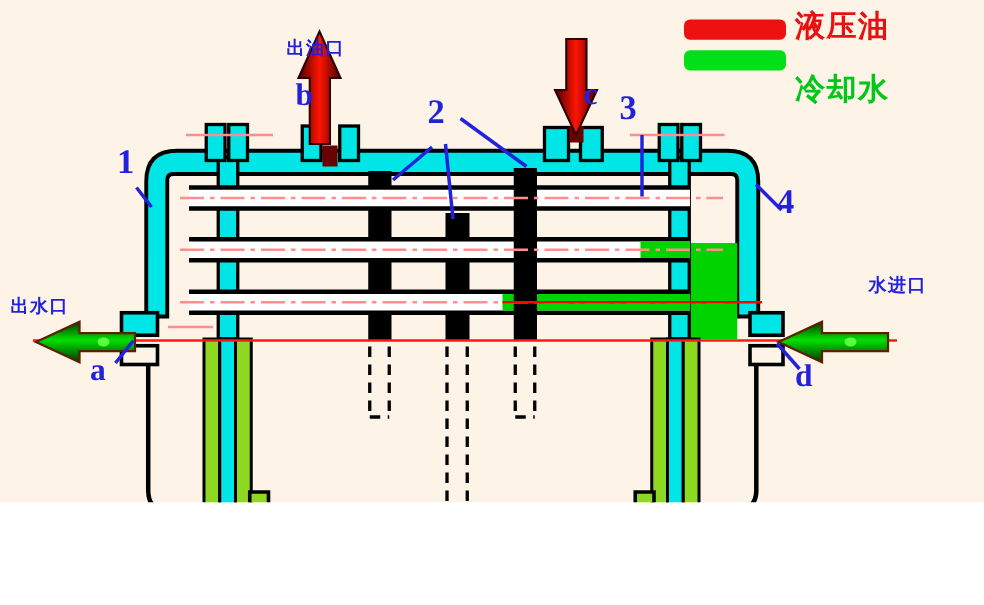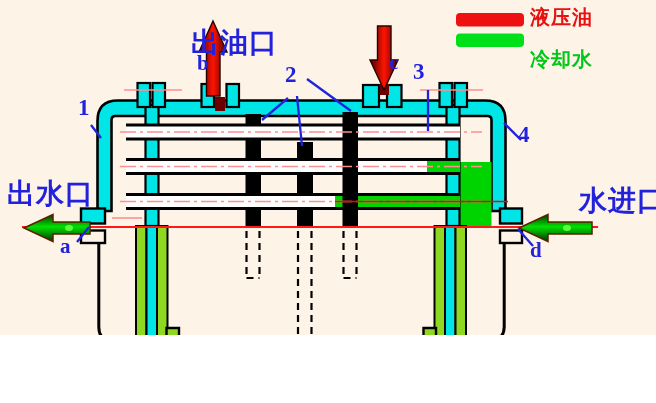--- a/index.html
+++ b/index.html
@@ -1,21 +1,21 @@
 <!DOCTYPE html>
 <html><head>
 <meta charset="utf-8">
 <style>
   html,body{margin:0;padding:0;}
   body{font-family:"DejaVu Sans",sans-serif;}
   #stage{position:relative;width:656px;height:335px;background:#fdf3e6;overflow:hidden;}
   #stage svg{position:absolute;left:0;top:0;}
   .lbl{position:absolute;font-weight:bold;color:#2222dd;white-space:nowrap;
        font-family:"DejaVu Sans","Liberation Sans",sans-serif;}
-  .cn{font-size:28px;letter-spacing:1px;font-family:Liberation Serif, serif;}
+  .cn{font-size:12px;letter-spacing:1px;font-family:Liberation Serif, serif;}
   .letter{font-family:"Liberation Serif","DejaVu Serif",serif;font-size:21px;}
   .num{font-family:"Liberation Serif","DejaVu Serif",serif;font-size:23px;}
   .legend-text{font-size:20px;letter-spacing:1px;}
   #legend-oil-text{color:#e81111;}
   #legend-water-text{color:#00c818;margin-top:18px;}
   #watermark{position:absolute;left:505px;top:368px;width:140px;height:30px;
      background:linear-gradient(90deg,#f2c9d2 0 18%,#e8aebc 18% 30%,#f4d4da 30% 52%,#d898ab 52% 68%,#cc7f96 68% 84%,#f0c5cf 84%);
      filter:blur(3px);opacity:.75;border-radius:6px;}
 </style>
 </head>
@@ -149,21 +149,21 @@
     </g>
 
     <rect x="456" y="13" width="68" height="13.5" rx="4" fill="#ee1111"></rect>
     <rect x="456" y="33.5" width="68" height="13.5" rx="4" fill="#00e018"></rect>
   </svg>
 
   <div class="lbl legend-text" id="legend-oil-text" style="left:530px;top:4px;">液压油</div>
   <div class="lbl legend-text" id="legend-water-text" style="left:530px;top:28px;">冷却水</div>
 
   <div class="lbl cn" style="left:191px;top:24px;">出油口</div>
-  <div class="lbl cn" style="left:7px;top:175px;">出水口</div>
+  <div class="lbl cn" style="left:7px;top:196px;">出水口</div>
   <div class="lbl cn" style="left:579px;top:182px;">水进口</div>
 
   <div class="lbl letter" style="left:197px;top:51px;">b</div>
   <div class="lbl letter" style="left:389px;top:50px;">c</div>
   <div class="lbl letter" style="left:60px;top:234px;">a</div>
   <div class="lbl letter" style="left:530px;top:238px;">d</div>
 
   <div class="lbl num" style="left:78px;top:95px;">1</div>
   <div class="lbl num" style="left:285px;top:62px;">2</div>
   <div class="lbl num" style="left:413px;top:59px;">3</div>

